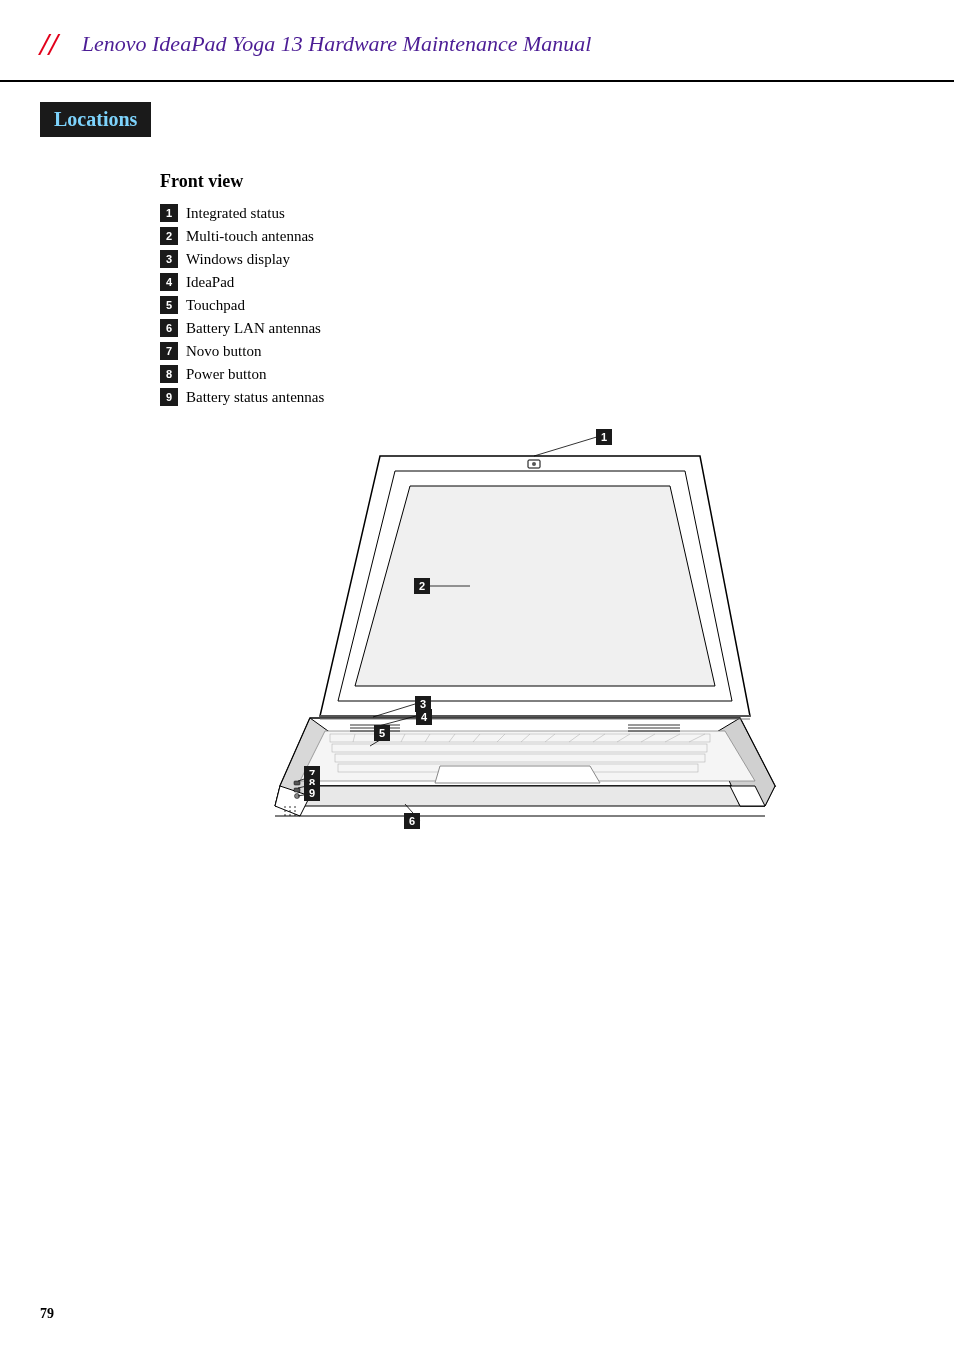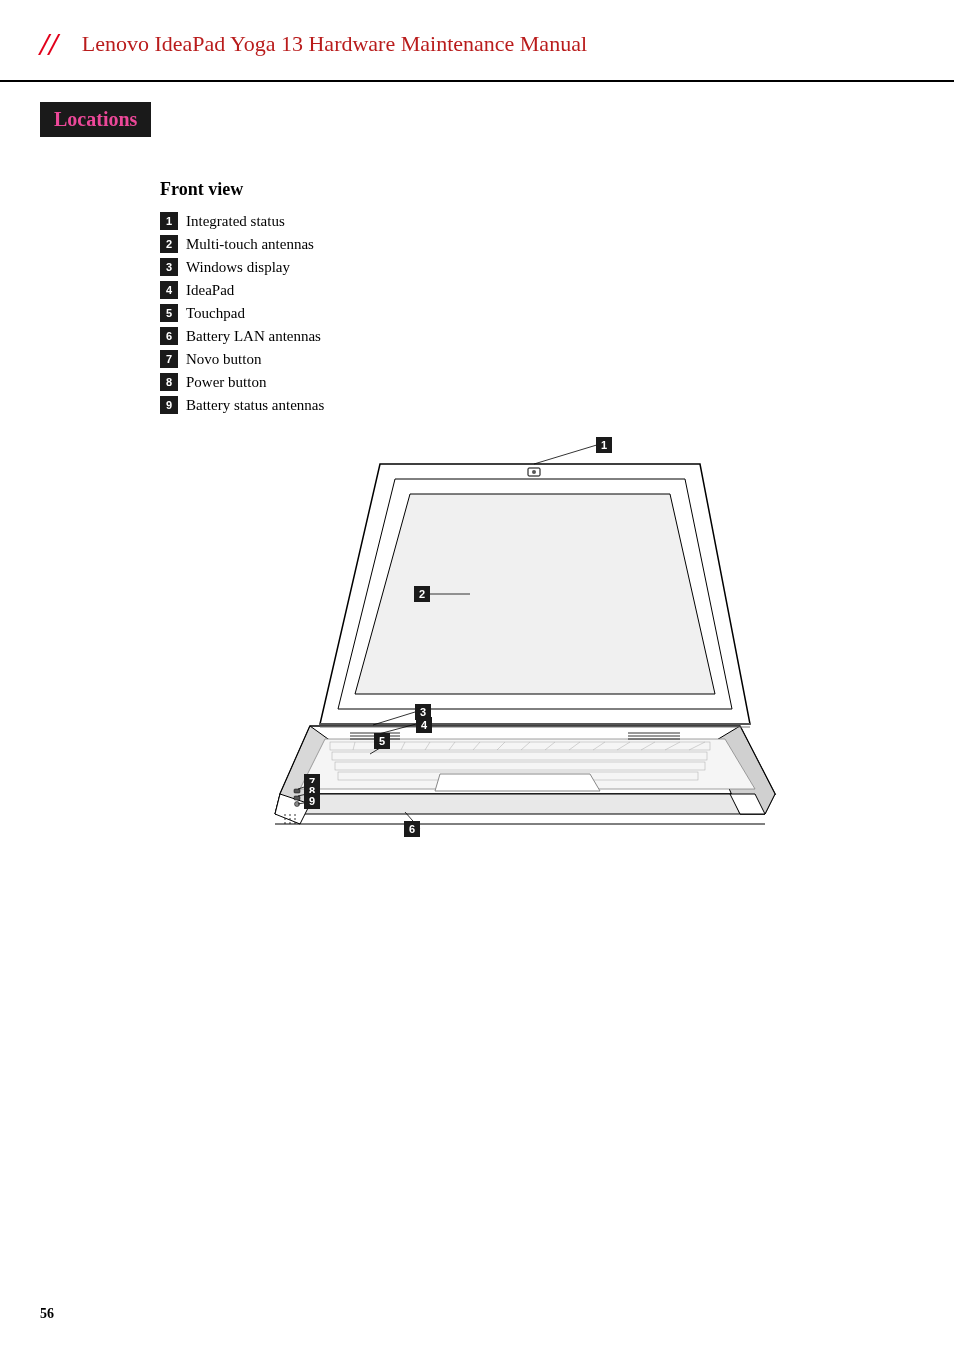--- a/index.html
+++ b/index.html
@@ -27,47 +27,48 @@
     .logo-slashes {
       font-size: 32px;
       font-weight: bold;
       color: #e2001a;
       font-style: italic;
       margin-right: 8px;
       line-height: 1;
     }
     .header-title {
       font-size: 22px;
+      font-style: italic;
       font-weight: normal;
-      color: #b91c1c;
+      color: #4c1d95;
     }
 
     
     .locations-section {
       margin: 20px 40px 0 40px;
     }
     .locations-header {
       background: #1a1a1a;
-      color: #ec4899;
+      color: #7dd3fc;
       padding: 6px 14px;
       font-size: 20px;
       font-weight: bold;
       display: inline-block;
       margin-bottom: 24px;
     }
     .section-divider {
       border: none;
       border-top: 2px solid #000;
       margin-bottom: 0;
     }
 
     
     .front-view {
       margin-left: 120px;
-      margin-top: 18px;
+      margin-top: 10px;
     }
     .front-view-title {
       font-size: 18px;
       font-weight: bold;
       margin-bottom: 12px;
     }
     .component-list {
       list-style: none;
       margin-bottom: 20px;
     }
@@ -279,13 +280,13 @@
 
         <line x1="200" y1="395" x2="185" y2="378" stroke="#000" stroke-width="0.8"></line>
         <rect x="184" y="387" width="16" height="16" fill="#1a1a1a"></rect>
         <text x="192" y="399" text-anchor="middle" fill="white" font-size="11" font-family="Arial" font-weight="bold">6</text>
 
       </svg>
     </div>
   </div>
 </div>
 
-<div class="page-number">56</div>
+<div class="page-number">79</div>
 
 </body></html>

